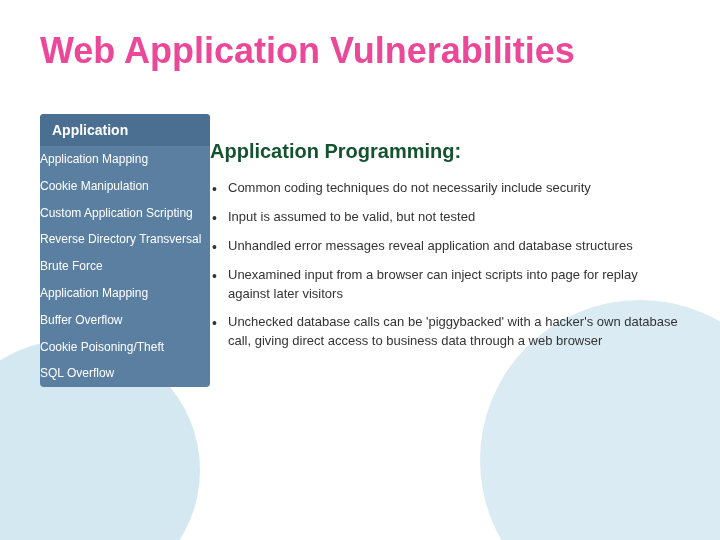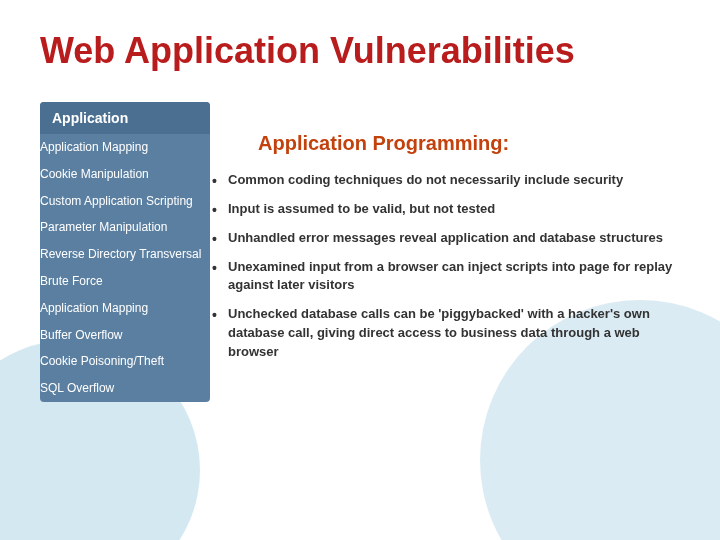--- a/index.html
+++ b/index.html
@@ -40,22 +40,22 @@
 
     .content-wrapper {
       position: relative;
       z-index: 1;
       padding: 30px 40px 20px 40px;
     }
 
     .page-title {
       font-size: 36px;
       font-weight: bold;
-      color: #b91c1c;
-      margin-bottom: 30px;
+      color: #ec4899;
+      margin-bottom: 42px;
     }
 
     .main-layout {
       display: flex;
       align-items: center;
     }
 
     
     .sidebar {
       background: #5a7fa0;
@@ -84,29 +84,27 @@
     }
 
     
     .content-area {
       flex: 1;
     }
 
     .section-title {
       font-size: 20px;
       font-weight: bold;
-      color: #c2410c;
+      color: #14532d;
       margin-bottom: 16px;
-      margin-left: 48px;
     }
 
     .bullet-list {
       list-style: none;
       padding: 0;
-      font-weight: bold;
     }
 
     .bullet-list li {
       position: relative;
       padding-left: 18px;
       margin-bottom: 10px;
       font-size: 13px;
       color: #333333;
       line-height: 1.45;
     }
@@ -131,21 +129,20 @@
 
   <div class="main-layout">
 
     <div class="sidebar">
       <div class="sidebar-header">Application</div>
 
       <div id="sidebar-items-container">
           <div class="sidebar-item">Application Mapping</div>
           <div class="sidebar-item">Cookie Manipulation</div>
           <div class="sidebar-item">Custom Application Scripting</div>
-          <div class="sidebar-item">Parameter Manipulation</div>
           <div class="sidebar-item">Reverse Directory Transversal</div>
           <div class="sidebar-item">Brute Force</div>
           <div class="sidebar-item">Application Mapping</div>
           <div class="sidebar-item">Buffer Overflow</div>
           <div class="sidebar-item">Cookie Poisoning/Theft</div>
           <div class="sidebar-item">SQL Overflow</div>
         </div>
     </div>
 
     <div class="content-area">

